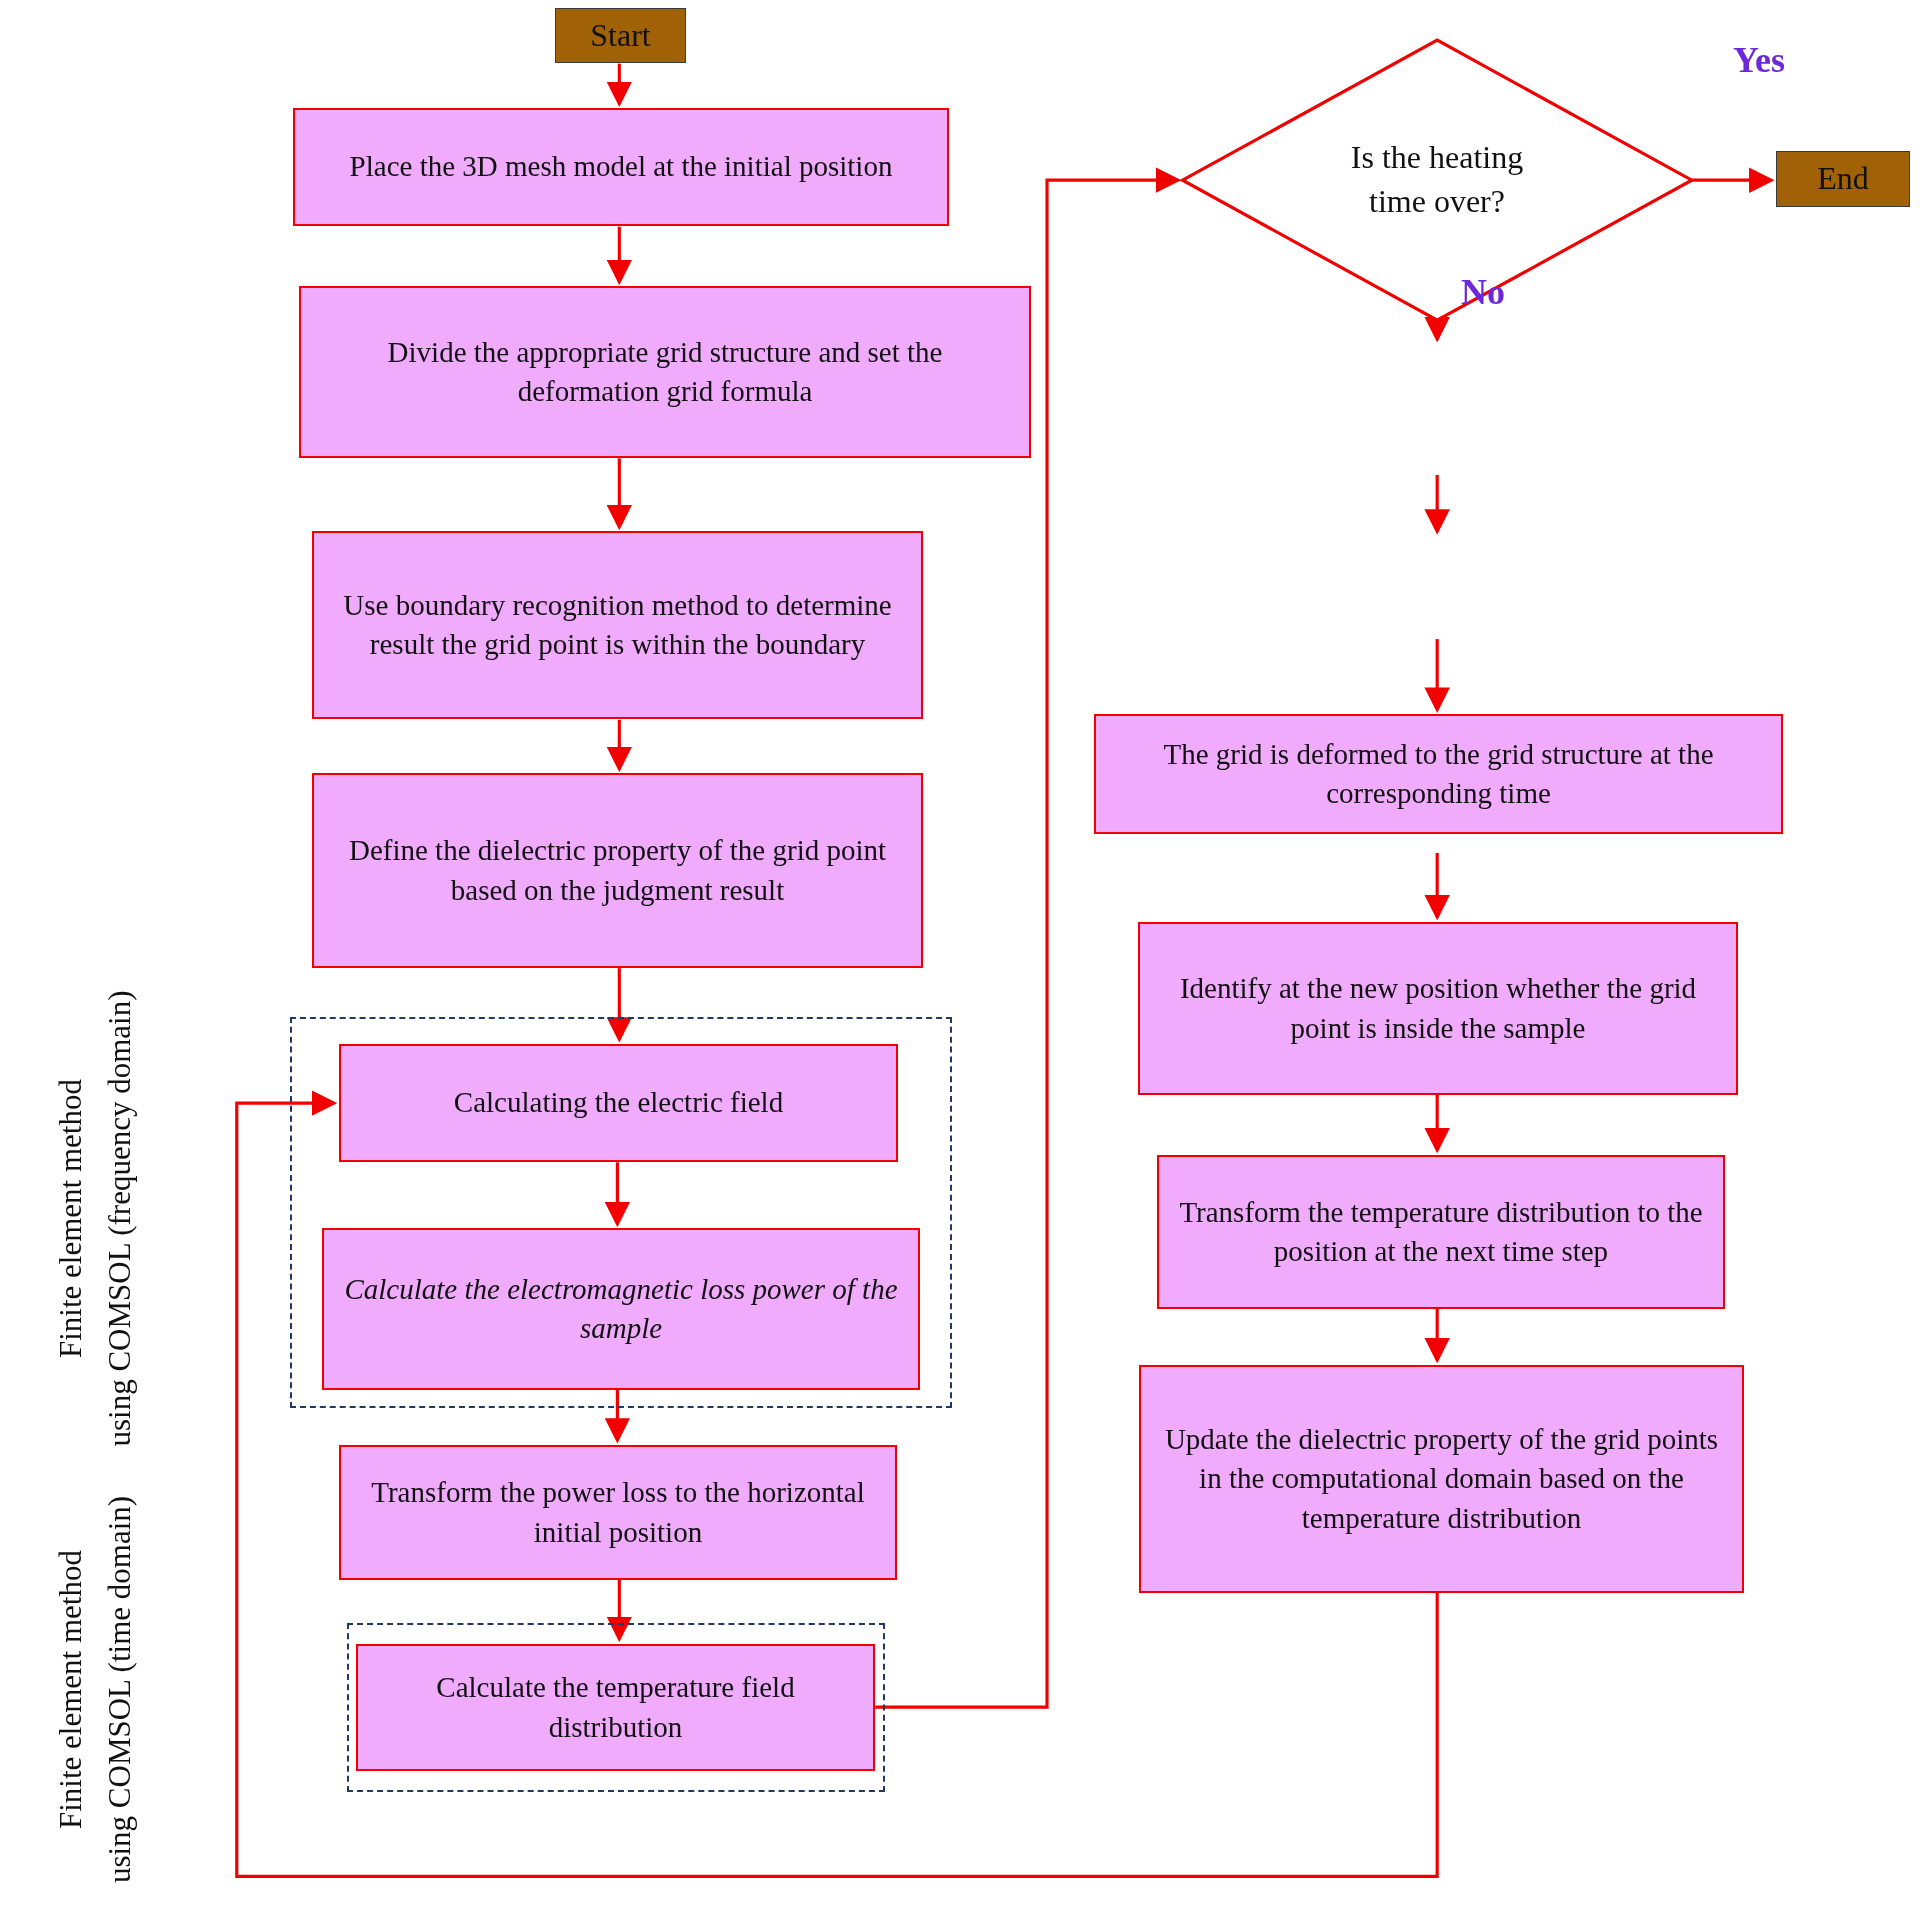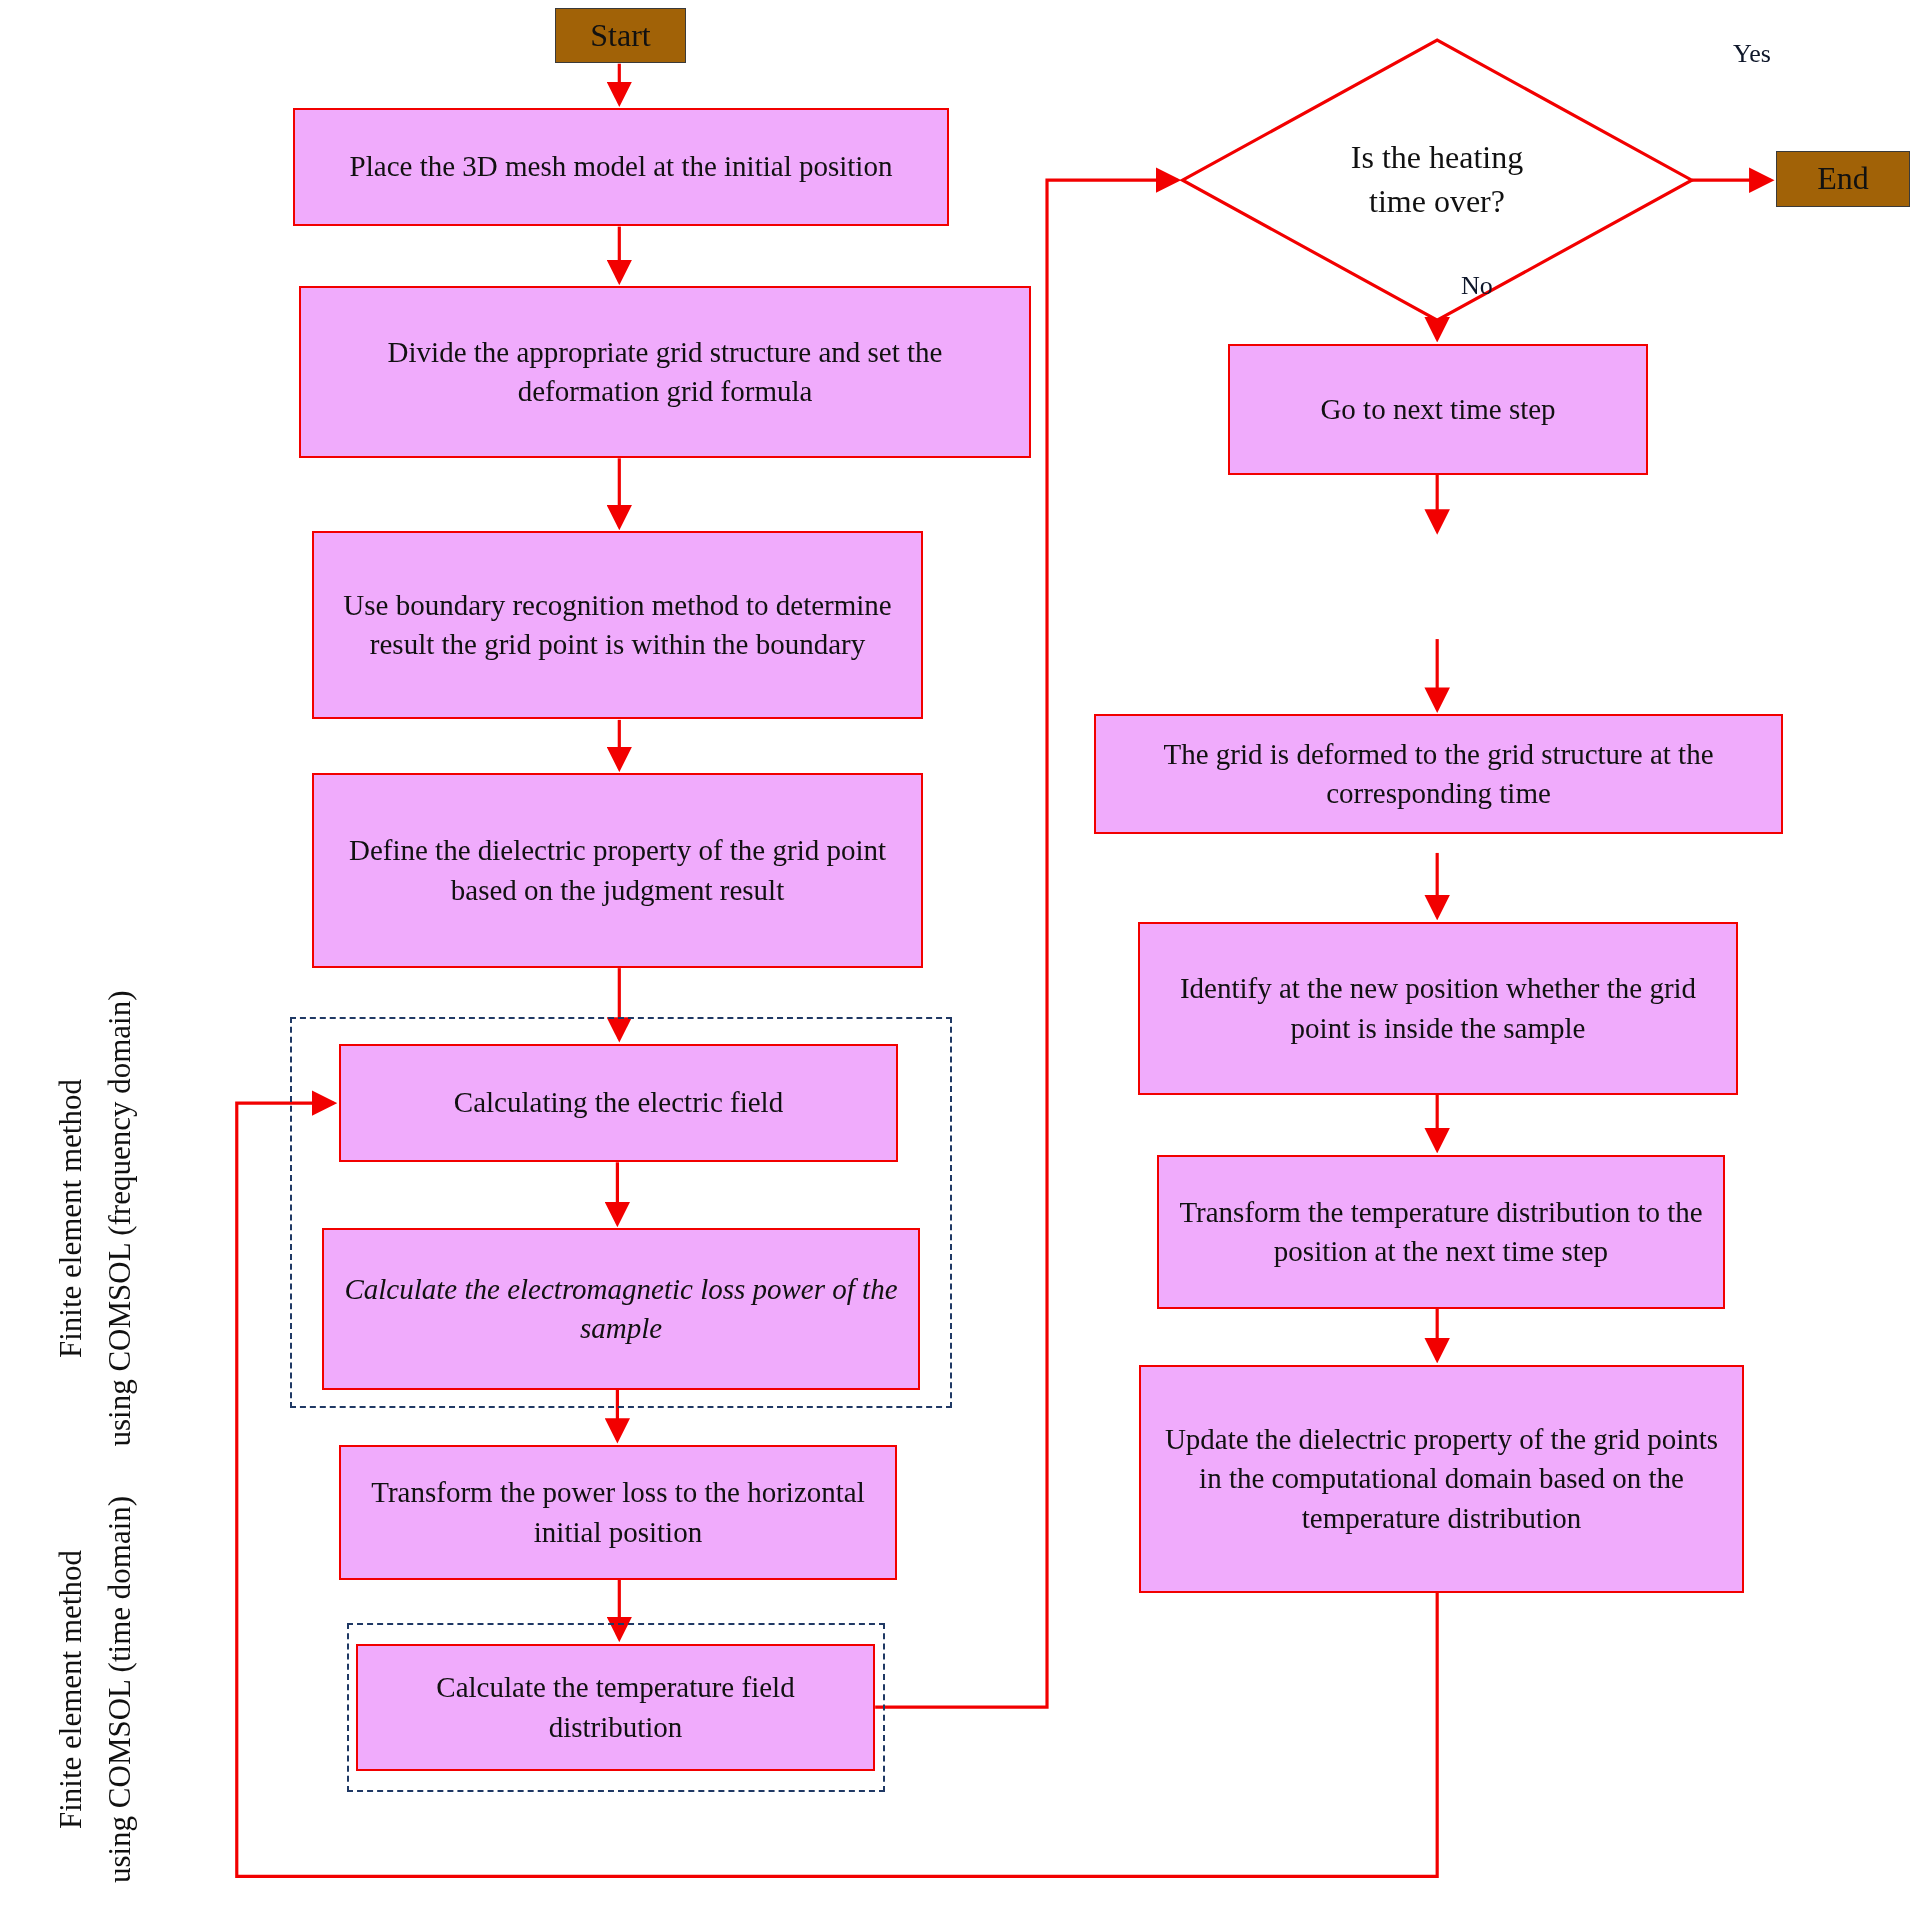--- a/index.html
+++ b/index.html
@@ -45,22 +45,23 @@
     display:flex;
     align-items:center;
     justify-content:center;
     text-align:center;
     font-size:32px;
     line-height:1.35;
     color:#111111;
   }
   .edge-label {
     position:absolute;
-    font-size:26px;
-    color:#0f172a;
+    font-size:36px;
+    color:#6d28d9;
+    font-weight:bold;
   }
   .side-label {
     position:absolute;
     width:535px;
     height:191px;
     display:flex;
     flex-direction:column;
     align-items:center;
     justify-content:center;
     text-align:center;
@@ -119,21 +120,20 @@
 
   <div class="dashed-group" style="left:290px; top:1017px; width:662px; height:391px;"></div>
   <div class="node" style="left:339px; top:1044px; width:559px; height:118px;">Calculating the electric field</div>
   <div class="node" style="left:322px; top:1228px; width:598px; height:162px;font-style:italic;">Calculate the electromagnetic loss power of the sample</div>
 
   <div class="node" style="left:339px; top:1445px; width:558px; height:135px;">Transform the power loss to the horizontal initial position</div>
 
   <div class="dashed-group" style="left:347px; top:1623px; width:538px; height:169px;"></div>
   <div class="node" style="left:356px; top:1644px; width:519px; height:127px;">Calculate the temperature field distribution</div>
 
-  <div class="node" style="left:1228px; top:344px; width:420px; height:131px;">Go to next time step</div>
   <div class="node" style="left:1094px; top:714px; width:689px; height:120px;">The grid is deformed to the grid structure at the corresponding time</div>
   <div class="node" style="left:1138px; top:922px; width:600px; height:173px;">Identify at the new position whether the grid point is inside the sample</div>
   <div class="node" style="left:1157px; top:1155px; width:568px; height:154px;">Transform the temperature distribution to the position at the next time step</div>
   <div class="node" style="left:1139px; top:1365px; width:605px; height:228px;">Update the dielectric property of the grid points in the computational domain based on the temperature distribution</div>
 
   <div class="side-label" style="left:-172px; top:1123px;">
     <span>Finite element method</span>
     <span>using COMSOL (frequency domain)</span>
   </div>
   <div class="side-label" style="left:-172px; top:1594px;">

